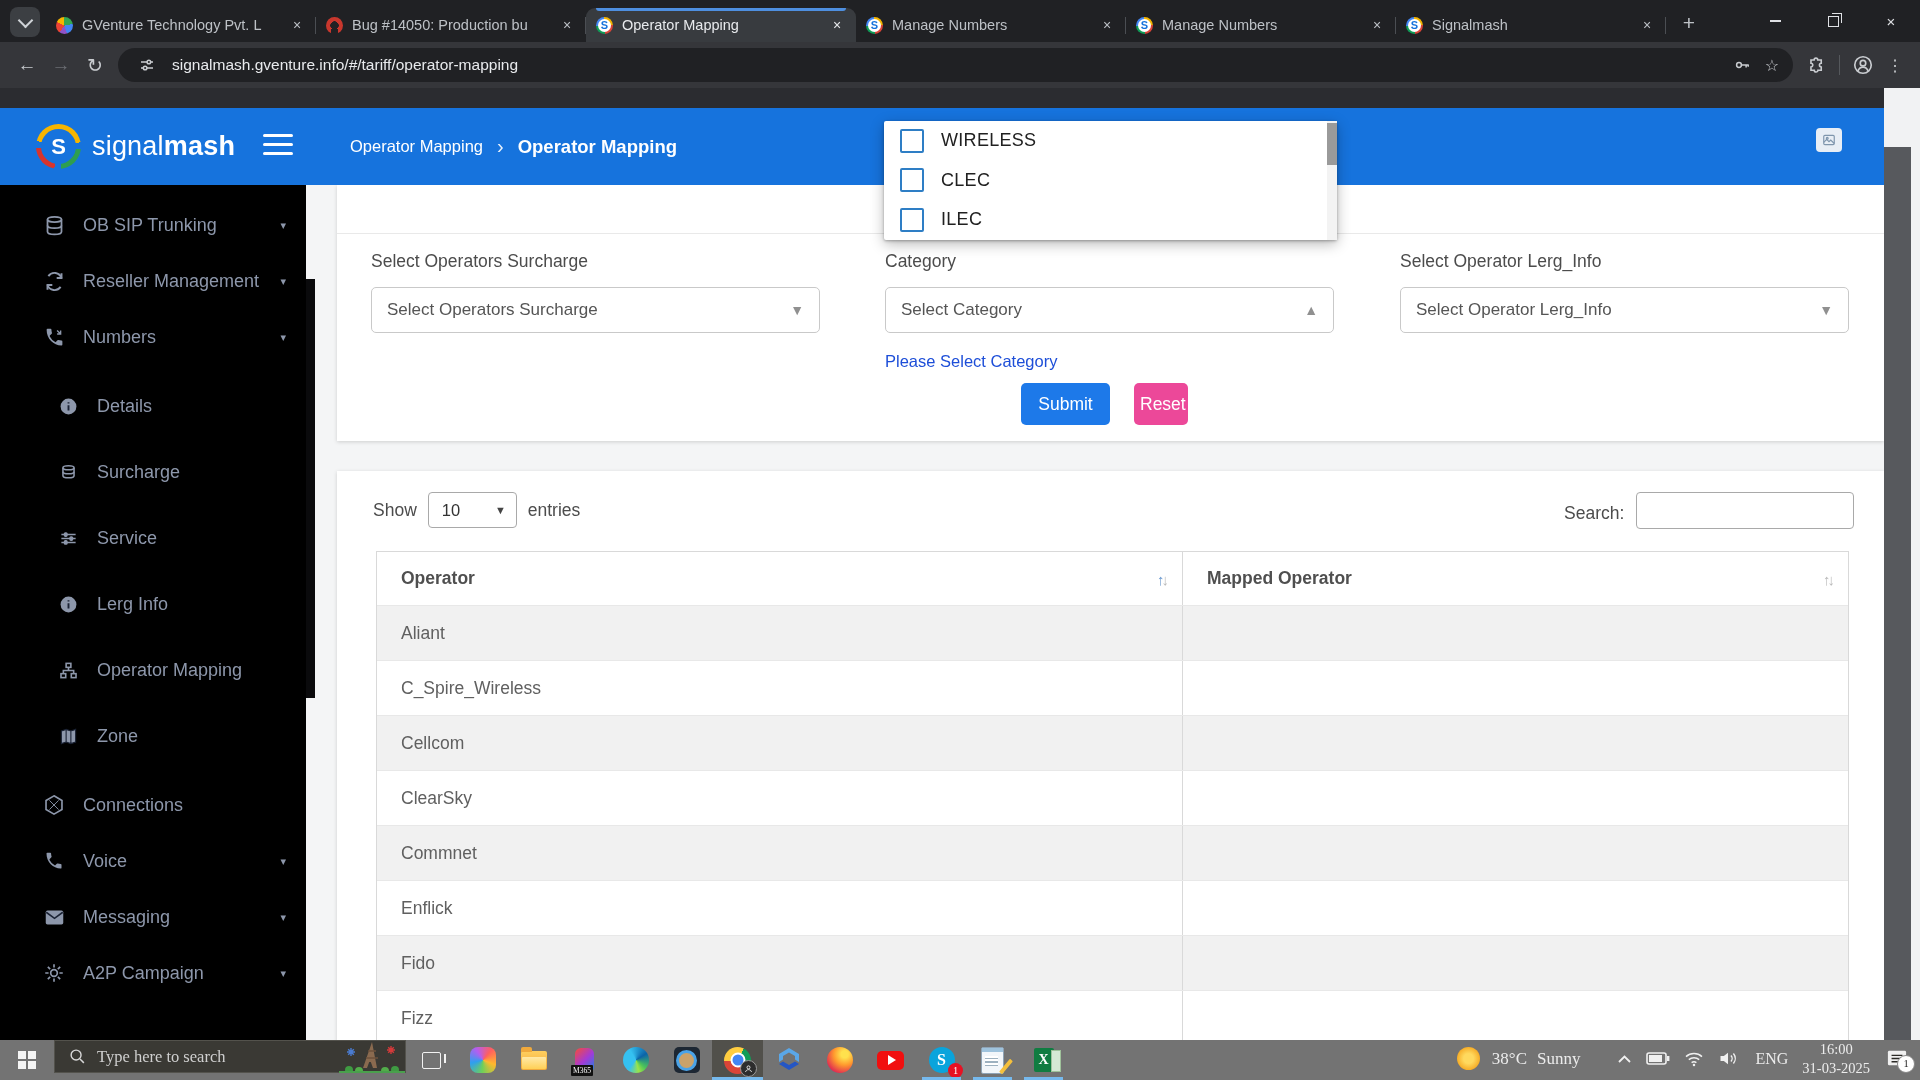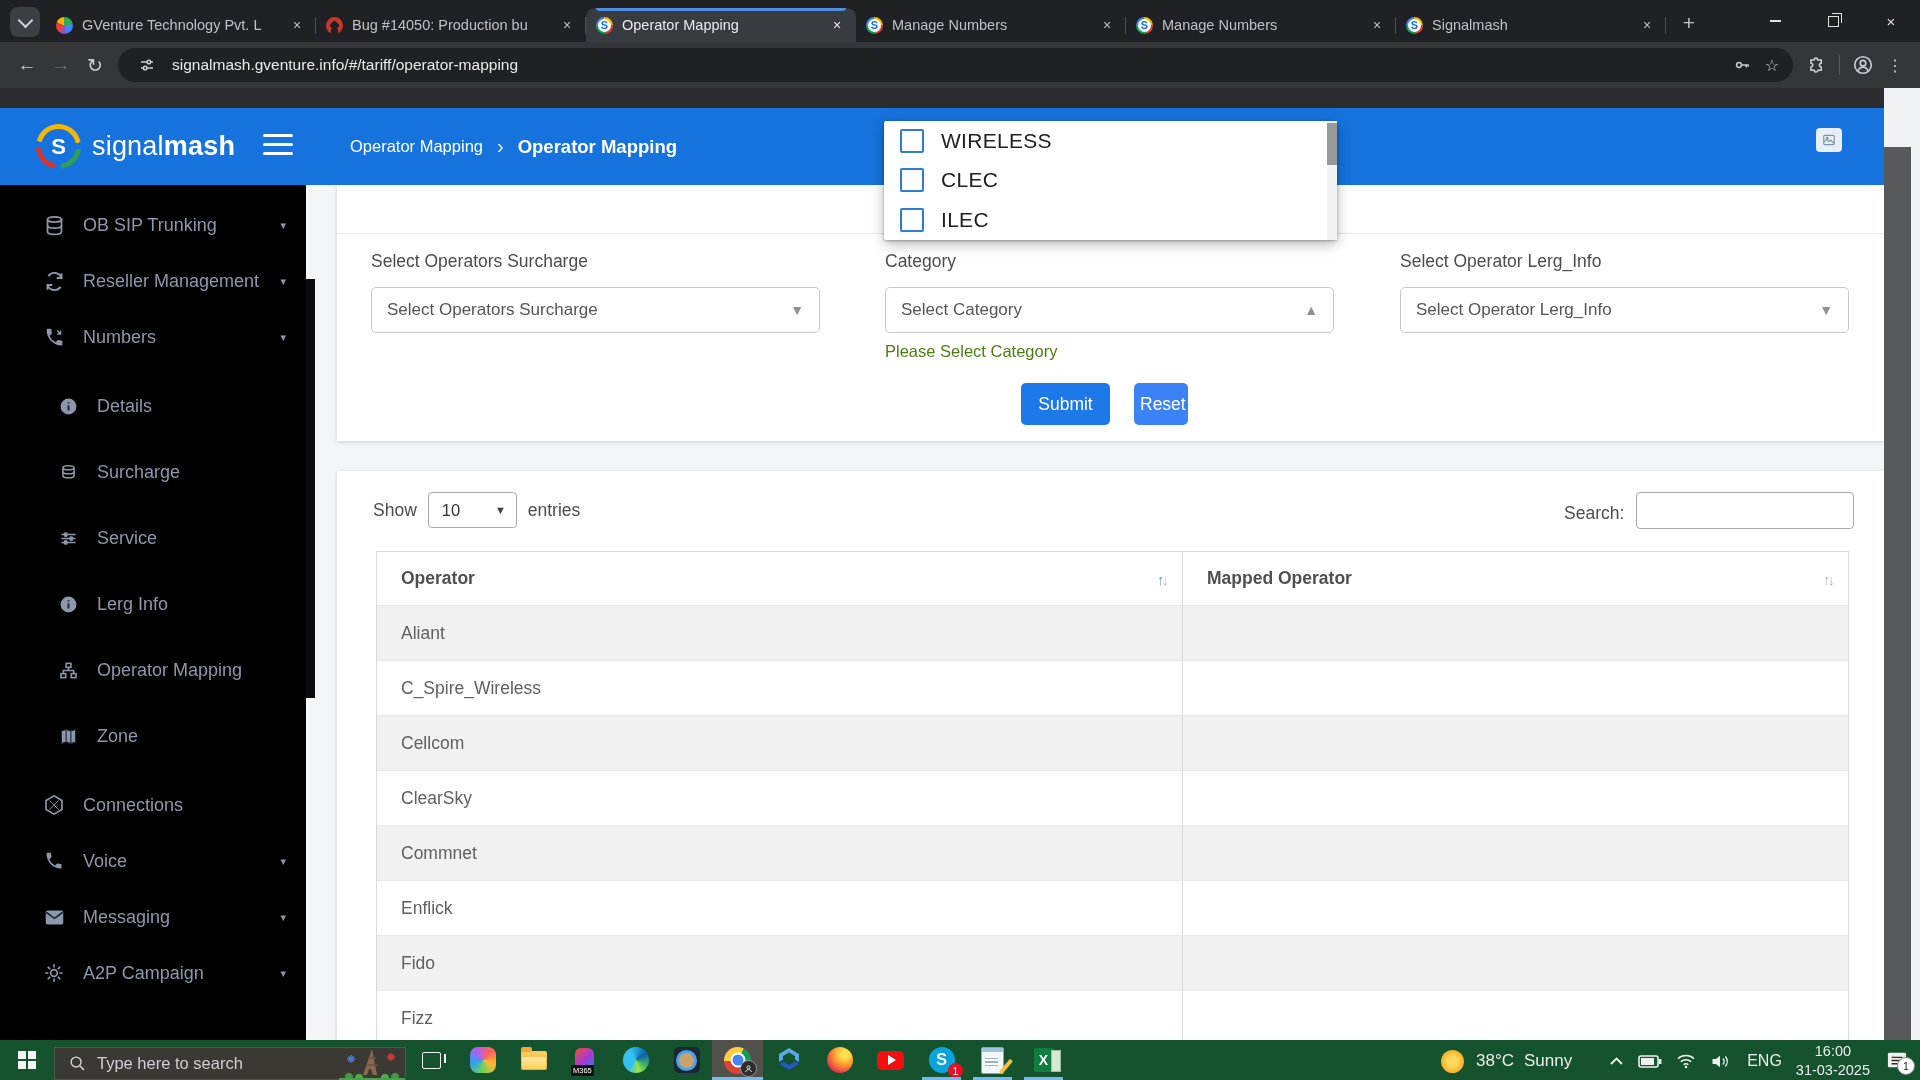--- a/index.html
+++ b/index.html
@@ -75,24 +75,24 @@
   .card{position:absolute;left:31px;width:1547px;background:#fff;box-shadow:0 1px 4px rgba(0,0,0,.16);box-sizing:border-box;}
   .card1{top:0;height:256px;overflow:hidden;}
   .page-title{margin:-7px 0 0 36px;font-size:21px;font-weight:700;color:#5c5c5c;text-align:center;}
   .card-divider{position:absolute;top:48px;left:0;right:0;border-top:1px solid #e9e9e9;}
   .fgroup{position:absolute;top:66px;width:449px;}
   .fg1{left:34px;} .fg2{left:548px;} .fg3{left:1063px;}
   .flabel{font-size:17.5px;color:#4c4c4c;}
   .fselect{margin-top:15px;height:46px;border:1px solid #c9c9c9;border-radius:5px;display:flex;align-items:center;justify-content:space-between;padding:0 15px;box-sizing:border-box;background:#fff;cursor:pointer;}
   .fselect .val{font-size:17px;color:#555;}
   .fselect .car{font-size:14px;color:#909090;}
-  .ferror{margin-top:9px;font-size:16.5px;color:#4d7c0f;}
+  .ferror{margin-top:19px;font-size:16.5px;color:#1d4ed8;}
   .btn{position:absolute;top:198px;height:42px;border:none;border-radius:5px;color:#fff;font-size:17.5px;font-family:inherit;cursor:pointer;}
   .btn-submit{left:684px;width:89px;background:#1d79e9;}
-  .btn-reset{left:797px;width:54px;background:#3b82f6;}
+  .btn-reset{left:797px;width:54px;background:#ec4899;}
 
   .card2{top:286px;height:620px;}
   .show-row{position:absolute;top:21px;left:36px;display:flex;align-items:center;gap:11px;font-size:17.5px;color:#4c4c4c;}
   .mini-select{width:89px;height:36px;border:1px solid #a9a9a9;border-radius:4px;display:flex;align-items:center;justify-content:space-between;padding:0 10px 0 13px;box-sizing:border-box;font-size:16.5px;color:#333;cursor:pointer;background:#fff;}
   .mini-select .car{font-size:11px;color:#444;}
   .search-row{position:absolute;top:21px;left:1227px;display:flex;align-items:center;gap:12px;}
   .search-row label{font-size:17.5px;color:#4c4c4c;margin-top:5px;}
   .search-input{width:218px;height:37px;border:1px solid #a9a9a9;border-radius:4px;box-sizing:border-box;font-size:16px;padding:0 10px;font-family:inherit;}
   .dtable{position:absolute;left:39px;top:80px;width:1471px;border:1px solid #d9d9d9;}
   .trow{display:flex;height:54px;align-items:stretch;border-top:1px solid #e8e8e8;}
@@ -103,30 +103,30 @@
   .head .tc{color:#4f4f4f;font-weight:600;font-size:17.5px;}
   .sort{position:absolute;right:16px;top:50%;transform:translateY(-50%);font-size:15px;letter-spacing:-3px;color:#bbb;}
   .sort .up-on{color:#6d9bd0;}
   .trow.odd{background:#f1f1f1;}
 
   
   .cat-dd{position:absolute;left:884px;top:121px;width:453px;height:119px;background:#fff;z-index:30;border-radius:2px;
     box-shadow:0 1px 3px rgba(0,0,0,.3),0 4px 14px rgba(0,0,0,.28);}
   .dd-opt{height:39.6px;display:flex;align-items:center;gap:17px;padding-left:16px;cursor:pointer;}
   .dd-box{width:20px;height:20px;border:2px solid #2e7ec5;border-radius:2px;background:#fff;flex:none;}
-  .dd-lbl{font-size:21px;color:#212121;font-weight:500;letter-spacing:.3px;}
+  .dd-lbl{font-size:18px;color:#212121;font-weight:500;letter-spacing:.3px;}
   .dd-track{position:absolute;right:0;top:0;bottom:0;width:10px;background:#f3f3f3;}
   .dd-thumb{position:absolute;right:0;top:2px;width:10px;height:42px;background:#9a9a9a;}
 
   
   .pg-scroll{position:absolute;right:0;top:88px;width:36px;bottom:40px;background:#f1f2f3;z-index:25;}
   .pg-thumb{position:absolute;left:0;top:59px;bottom:0;width:27px;background:#57595d;}
 
   
-  .taskbar{position:absolute;left:0;right:0;bottom:0;height:40px;background:#14532d;display:flex;align-items:flex-end;z-index:50;}
+  .taskbar{position:absolute;left:0;right:0;bottom:0;height:40px;background:#737373;display:flex;align-items:flex-start;z-index:50;font-family:Liberation Serif, serif;}
   .startbtn{width:54px;height:40px;display:flex;align-items:center;justify-content:center;}
   .winlogo{display:grid;grid-template-columns:8px 8px;grid-template-rows:8px 8px;gap:1.6px;}
   .winlogo span{background:#f4f4f4;}
   .tb-search{width:352px;height:33px;background:#3a3934;border:1px solid #53524c;display:flex;align-items:center;padding:0 0 0 14px;gap:11px;box-sizing:border-box;color:#cfcfcf;}
   .tb-search .ph{font-size:16.5px;white-space:nowrap;}
   .eiffel{margin-left:auto;height:33px;display:flex;align-items:flex-end;}
   .tb-app{width:51px;height:40px;display:flex;align-items:center;justify-content:center;position:relative;flex:none;}
   .tb-app.open::after{content:"";position:absolute;left:6px;right:6px;bottom:0;height:3px;background:#76b9ed;}
   .tb-app.activeapp{background:#51504b;}
   .tb-app.activeapp::after{left:0;right:0;}

